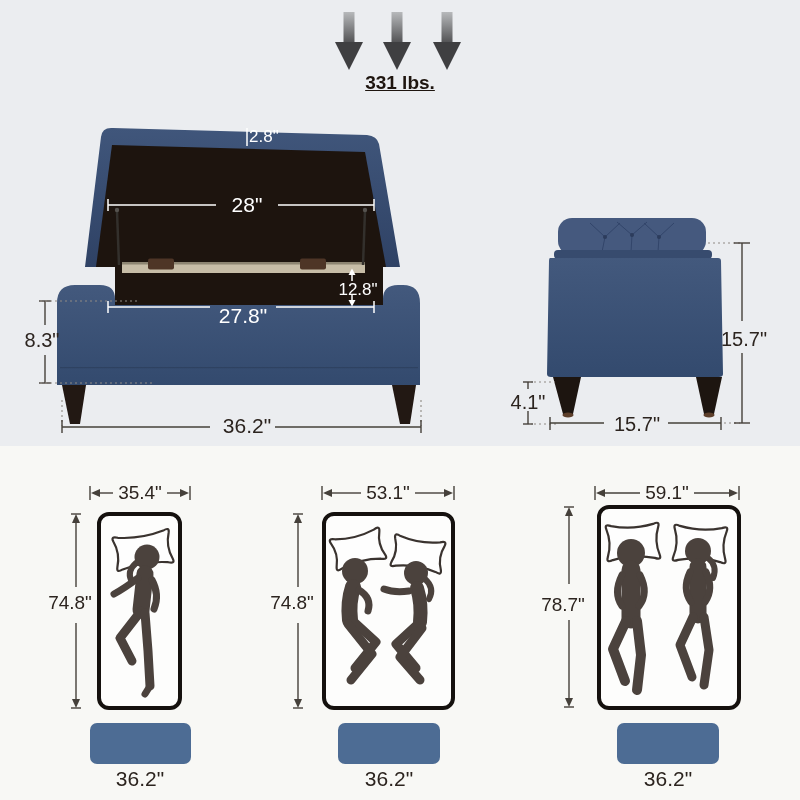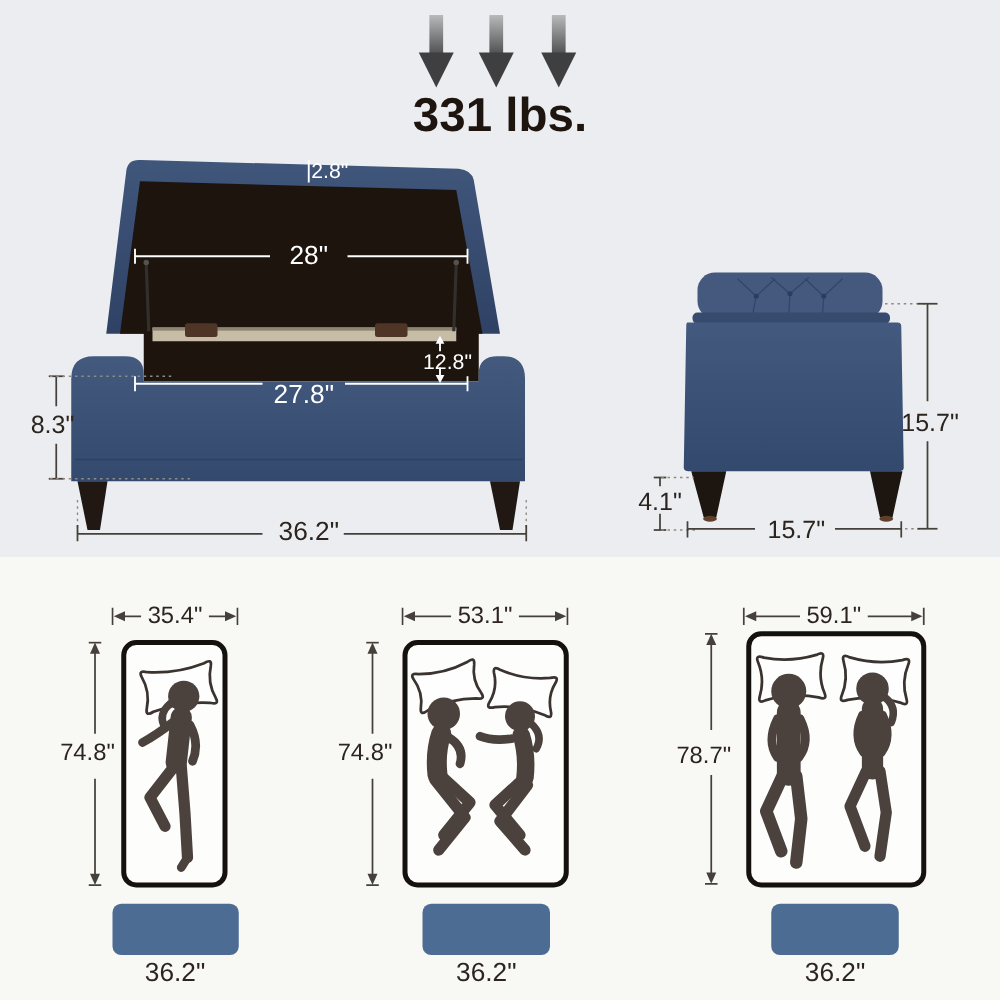--- a/index.html
+++ b/index.html
@@ -5,21 +5,21 @@
   html,body{margin:0;padding:0;}
   .stage{position:relative;width:800px;height:800px;overflow:hidden;
          font-family:"Liberation Sans", sans-serif;color:#2c241f;}
   .top-section{position:absolute;left:0;top:0;width:800px;height:446px;background:#ebedf0;}
   .bottom-section{position:absolute;left:0;top:446px;width:800px;height:354px;background:#f8f8f5;}
   .abs{position:absolute;}
   .dim-text{font-size:19px;color:#2c241f;white-space:nowrap;}
   .dim-text-lg{font-size:21px;color:#2c241f;white-space:nowrap;}
   .dim-text-white{color:#ffffff;}
   .center{text-align:center;}
-  .weight-label{font-size:38px;font-weight:bold;color:#1e150f;text-align:center;}
+  .weight-label{font-size:19px;font-weight:bold;color:#1e150f;text-align:center;text-decoration:underline;}
   .mattress-box{position:absolute;background:#fdfdfc;border:4px solid #15110e;border-radius:12px;box-sizing:border-box;}
   .footprint{position:absolute;background:#4d6c94;border-radius:7px;}
   .wdim-row{position:absolute;display:flex;align-items:center;justify-content:center;gap:5px;height:16px;}
   svg{display:block;}
   .dimline{stroke:#45403a;stroke-width:1.4;fill:none;}
   .dimfill{fill:#45403a;}
   .dotted{stroke:#8f8a84;stroke-width:1.1;stroke-dasharray:2 3;fill:none;}
   .wline{stroke:#ffffff;stroke-width:1.5;fill:none;}
   .figure{stroke:#4b423d;stroke-width:9;fill:none;stroke-linecap:round;stroke-linejoin:round;}
   .figure-thin{stroke:#4b423d;stroke-width:7;fill:none;stroke-linecap:round;stroke-linejoin:round;}

